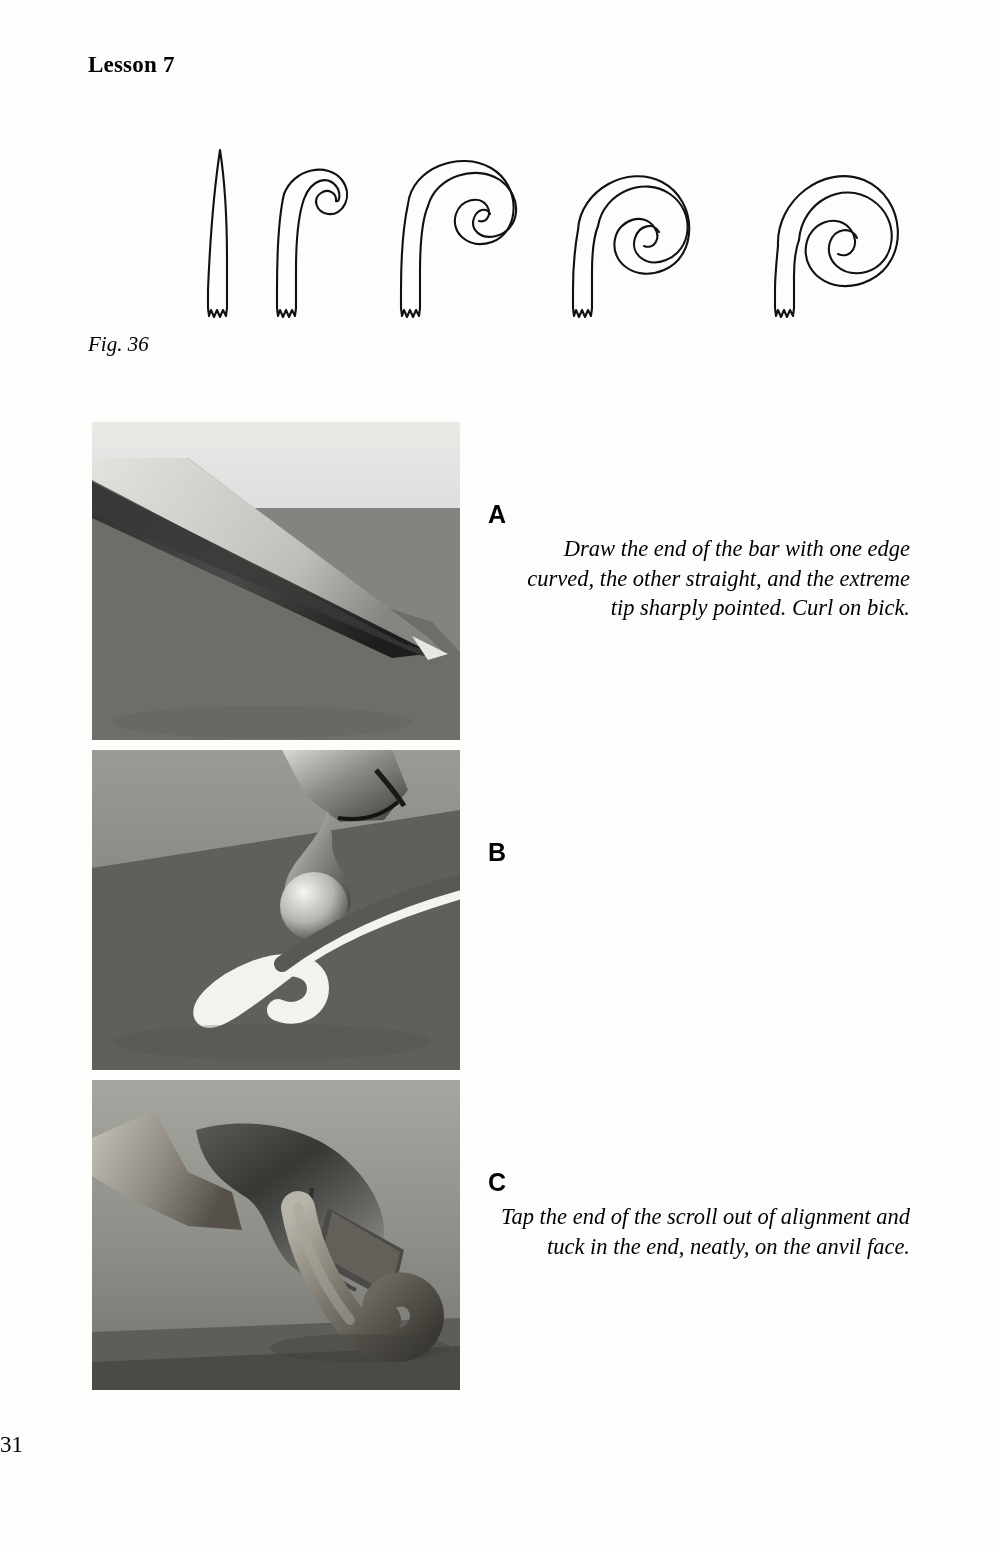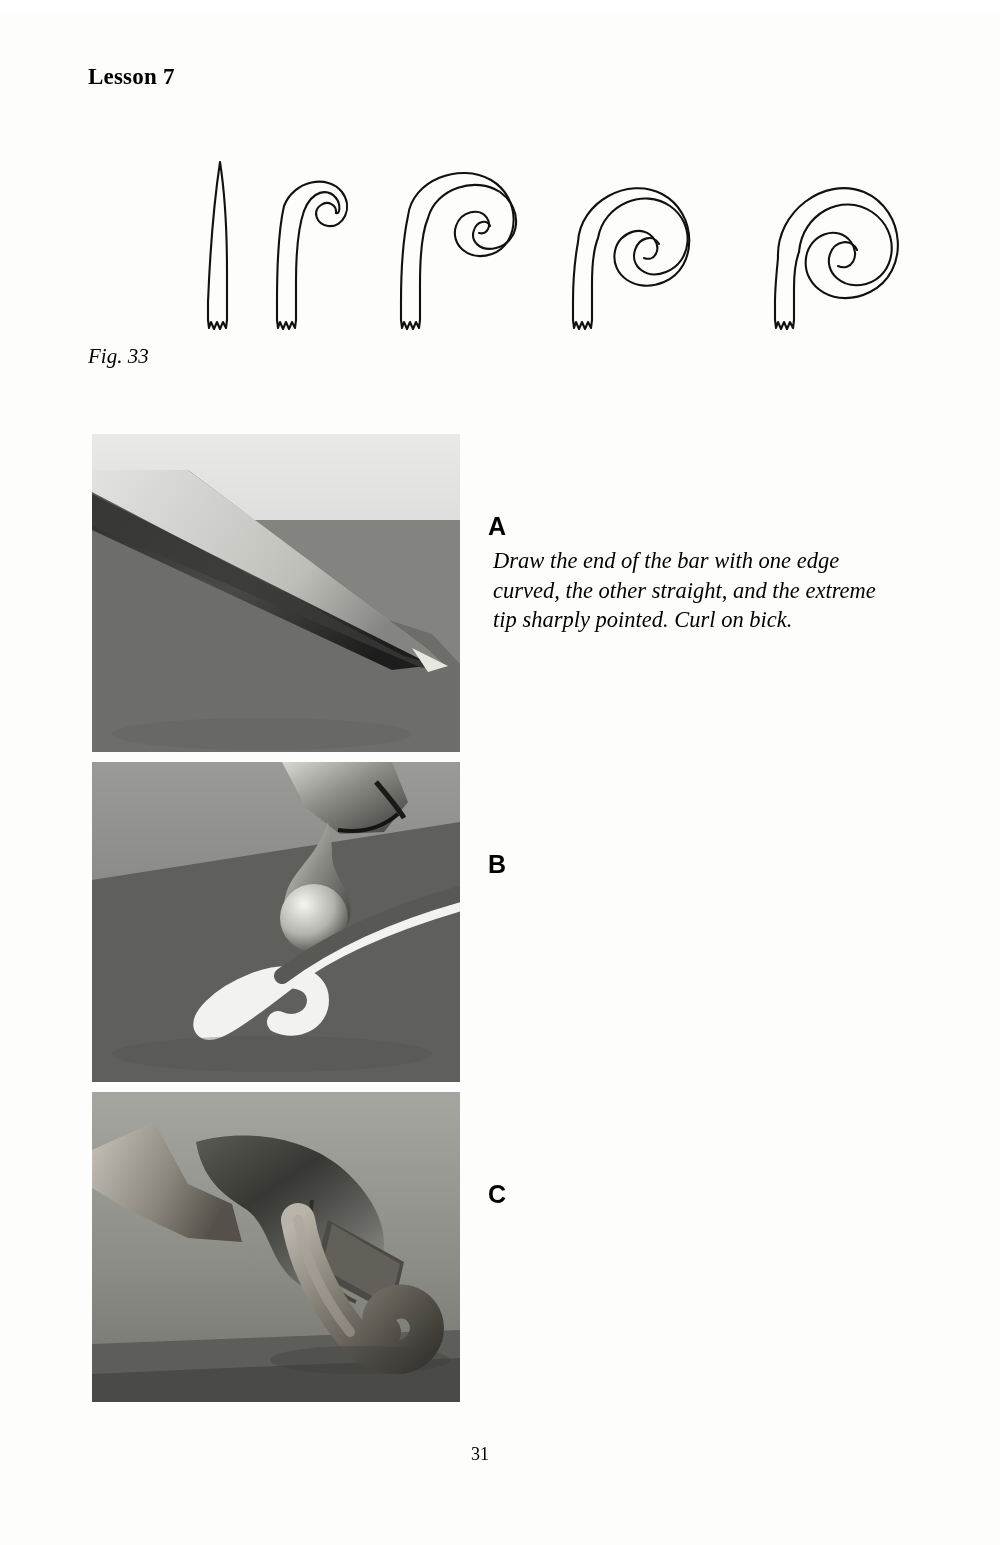--- a/index.html
+++ b/index.html
@@ -13,21 +13,20 @@
     position: relative;
     font-family: "Liberation Serif", serif;
     color: #000000;
     overflow: hidden;
   }
 
   .page {
     position: absolute;
     inset: 0;
     background: #fdfdfb;
-    margin-top: 12px;
   }
 
   
   .header {
     position: absolute;
     top: 52px;
     left: 88px;
     right: 88px;
     height: 36px;
   }
@@ -95,42 +94,42 @@
   }
   .step-letter {
     position: absolute;
     left: 0;
     font-size: 25px;
     font-weight: bold;
     font-family: "Liberation Sans", sans-serif;
   }
   .step-text {
     position: absolute;
-    left: 5px;
+    left: 12px;
     width: 410px;
     font-size: 22.5px;
     font-style: italic;
     line-height: 1.32;
     font-family: "Liberation Serif", serif;
-    text-align: left;
+    text-align: right;
   }
   .block-a .step-letter { top: 78px; }
   .block-a .step-text   { top: 112px; }
   .block-b .step-letter { top: 88px; }
   .block-b .step-text   { top: 122px; }
   .block-c .step-letter { top: 88px; }
   .block-c .step-text   { top: 122px; }
 
   .page-number {
     position: absolute;
     top: 1432px;
     left: 0;
     width: 960px;
-    text-align: center;
-    font-size: 18px;
+    text-align: left;
+    font-size: 23px;
     font-family: "Liberation Serif", serif;
   }
 
   svg { display: block; }
 </style>
 </head>
 <body>
 
 <div class="page">
 
@@ -165,21 +164,21 @@
       </g>
 
       <g>
         <path d="M690 126 C 688 80, 736 44, 776 60 C 818 78, 822 140, 782 160 C 748 177, 714 156, 718 126 C 721 102, 750 92, 763 110 C 773 124, 763 140, 750 134"></path>
         <path d="M690 126 C 688 146, 687 158, 687 170 L 687 188 L 688 196 L 690 190 L 693 197 L 696 190 L 699 197 L 702 190 L 705 196 L 706 188 L 706 156 C 706 140, 708 128, 711 120"></path>
         <path d="M711 120 C 714 82, 754 60, 784 80 C 814 100, 808 144, 778 152 C 754 158, 736 140, 742 122 C 747 108, 764 106, 769 118"></path>
       </g>
     </svg>
   </div>
 
-  <div class="figure-caption">Fig. 33</div>
+  <div class="figure-caption">Fig. 36</div>
 
   <div class="block block-a">
     <div class="photo">
       <svg width="368" height="318" viewBox="0 0 368 318">
         <defs>
           <linearGradient id="bgA" x1="0" y1="0" x2="0" y2="1">
             <stop offset="0%" stop-color="#e9e9e6"></stop>
             <stop offset="28%" stop-color="#dedede"></stop>
             <stop offset="29%" stop-color="#8e8e8c"></stop>
             <stop offset="100%" stop-color="#7c7c7a"></stop>
@@ -282,17 +281,18 @@
         <path d="M240 132 L308 172 L298 214 L230 176 Z" fill="#6e6a62" opacity="0.7"></path>
         <path d="M220 108 C 214 152, 230 196, 264 210" stroke="#1c1c1a" stroke-width="4" fill="none" opacity="0.6"></path>
         <path d="M206 128 C 214 174, 236 212, 258 240 C 280 268, 316 274, 330 252 C 344 230, 326 206, 304 210 C 288 213, 282 230, 292 240" fill="none" stroke="url(#scrollC)" stroke-width="34" stroke-linecap="round" stroke-linejoin="round"></path>
         <path d="M206 128 C 214 174, 236 212, 258 240" fill="none" stroke="#a9a49a" stroke-width="10" stroke-linecap="round" opacity="0.55"></path>
         <ellipse cx="282" cy="272" rx="86" ry="12" fill="#37373500"></ellipse>
         <ellipse cx="268" cy="268" rx="90" ry="14" fill="#3b3b38" opacity="0.35"></ellipse>
       </svg>
     </div>
     <div class="caption-col">
       <div class="step-letter">C</div>
+      <div class="step-text">Tap the end of the scroll out of alignment and tuck in the end, neatly, on the anvil face.</div>
     </div>
   </div>
 
   <div class="page-number">31</div>
 </div>
 
 </body></html>

